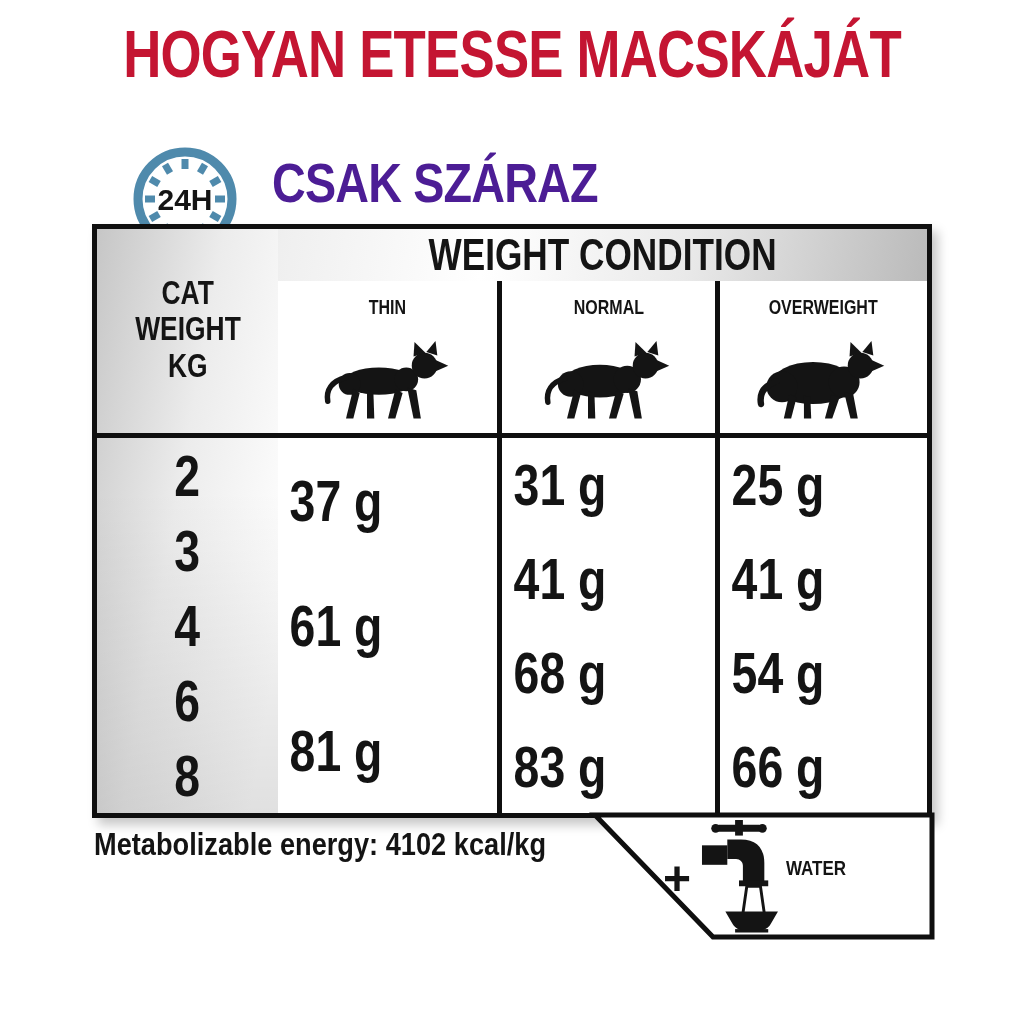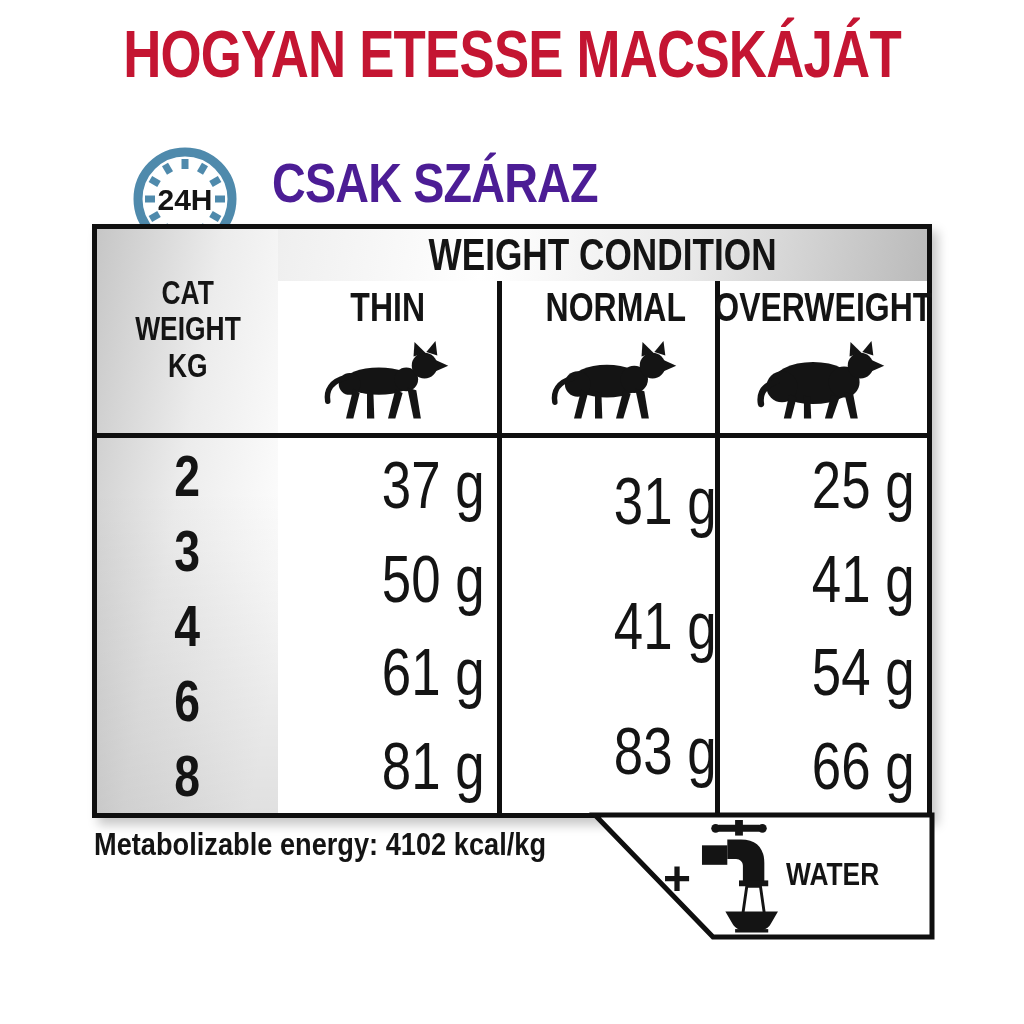--- a/index.html
+++ b/index.html
@@ -31,40 +31,40 @@
   .kgcol{position:absolute;left:0;top:0;bottom:0;width:181px;
     background:linear-gradient(to bottom,rgba(0,0,0,0) 45%,rgba(0,0,0,.12) 100%),
                linear-gradient(100deg,#c6c6c6 0%,#ececec 45%,#ffffff 90%);}
   .band{position:absolute;left:181px;right:0;top:0;height:52px;display:flex;align-items:center;justify-content:center;
     font-size:44px;font-weight:700;color:#141414;}
   .vline{position:absolute;top:52px;bottom:0;width:5px;background:#0f0f0f;}
   .vline1{left:400px;} .vline2{left:618px;}
   .hline{position:absolute;left:0;right:0;top:204px;height:5px;background:#0f0f0f;}
 
   .zone{position:absolute;top:52px;bottom:0;}
-  .zone1{left:181px;width:219px;} .zone2{left:405px;width:213px;padding-left:14px;} .zone3{left:623px;width:207px;}
+  .zone1{left:181px;width:219px;} .zone2{left:405px;width:213px;} .zone3{left:623px;width:207px;}
   .col-head{position:absolute;left:0;right:0;top:0;height:52px;display:flex;align-items:center;justify-content:center;
-    font-size:40px;font-weight:700;}
+    font-size:20px;font-weight:700;}
   .cat-box{position:absolute;left:0;right:0;top:52px;height:100px;display:flex;align-items:center;justify-content:center;}
   .vals{position:absolute;left:0;right:0;top:157px;bottom:0;display:flex;flex-direction:column;}
-  .vals .cell{flex:1;display:flex;align-items:center;justify-content:flex-end;
-    font-size:66px;font-weight:400;color:#141414;}
+  .vals .cell{flex:1;display:flex;align-items:center;justify-content:flex-start;
+    font-size:58px;font-weight:700;color:#141414;}
 
   .kg-head{padding-top:46px;text-align:center;font-size:33px;font-weight:700;line-height:1.1;}
   .kg-rows{position:absolute;left:0;right:0;top:209px;bottom:0;display:flex;flex-direction:column;}
   .kg-rows .cell{flex:1;display:flex;align-items:center;justify-content:center;
     font-size:58px;font-weight:700;color:#141414;}
 
   
   .energy-note{position:absolute;left:94px;top:826px;font-size:32px;font-weight:700;color:#141414;z-index:3;}
   .water-flag{position:absolute;left:588px;top:811px;width:348px;height:132px;z-index:2;}
   .plus-sign{position:absolute;left:653px;top:851px;width:48px;text-align:center;
     font-size:48px;font-weight:700;z-index:3;}
   .faucet{position:absolute;left:700px;top:820px;width:78px;height:113px;z-index:3;}
-  .water-label{position:absolute;left:786px;top:857px;font-size:31px;font-weight:700;z-index:3;}
+  .water-label{position:absolute;left:786px;top:857px;font-size:20px;font-weight:700;z-index:3;}
 </style>
 </head>
 <body>
 
 <div class="canvas">
 
   <div class="page-title">
     <span class="cond">HOGYAN ETESSE MACSKÁJÁT</span>
   </div>
 
@@ -149,23 +149,20 @@
               <path d="M101,51 L108,85 h8 l-5,-31 z"></path>
             </g>
             <path d="M34,40 C18,44 12,54 14,66" stroke="#141414" stroke-width="6" fill="none" stroke-linecap="round"></path>
           </svg>
         </div>
         <div class="vals">
           <div class="cell">
               <span class="cond">37 g</span>
             </div>
           <div class="cell">
-              <span class="cond">50 g</span>
-            </div>
-          <div class="cell">
               <span class="cond">61 g</span>
             </div>
           <div class="cell">
               <span class="cond">81 g</span>
             </div>
         </div>
       </div>
 
       <div class="zone zone2">
         <div class="col-head">
@@ -190,20 +187,23 @@
           </svg>
         </div>
         <div class="vals">
           <div class="cell">
               <span class="cond">31 g</span>
             </div>
           <div class="cell">
               <span class="cond">41 g</span>
             </div>
           <div class="cell">
+              <span class="cond">68 g</span>
+            </div>
+          <div class="cell">
               <span class="cond">83 g</span>
             </div>
         </div>
       </div>
 
       <div class="zone zone3">
         <div class="col-head">
             <span class="cond">OVERWEIGHT</span>
           </div>
         <div class="cat-box">

